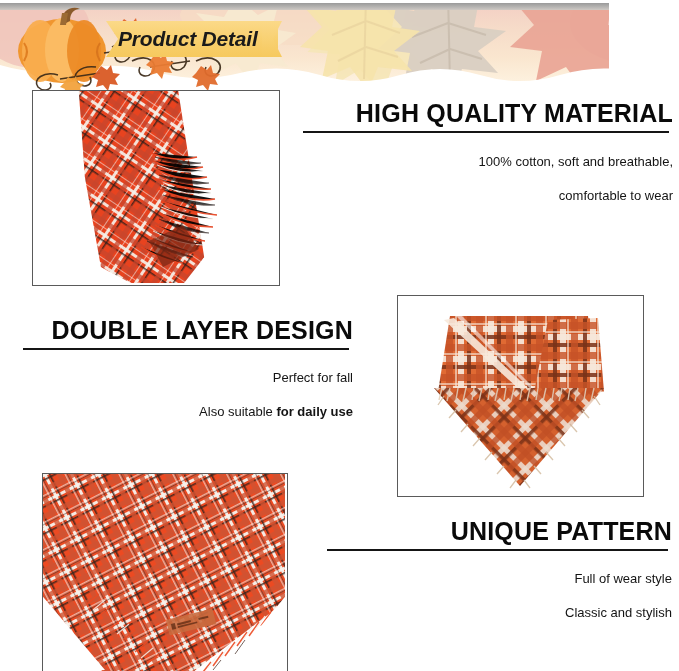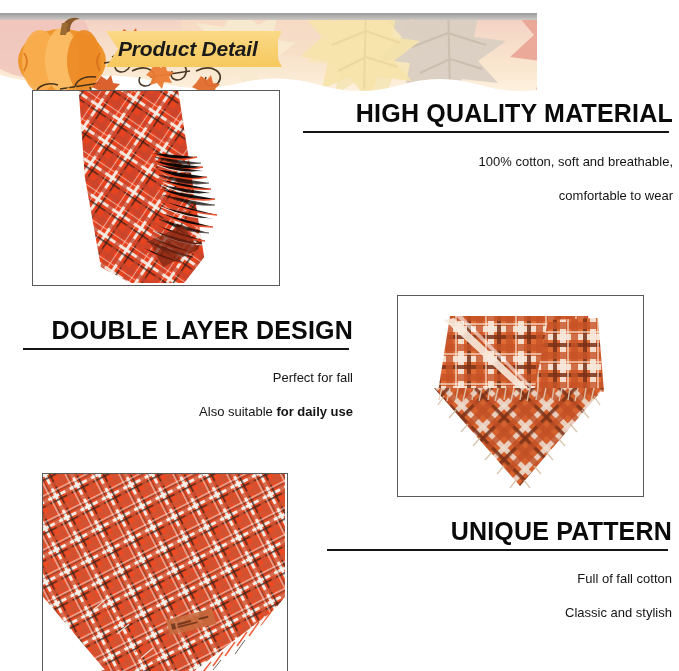--- a/index.html
+++ b/index.html
@@ -16,22 +16,22 @@
     position: relative;
     width: 679px;
     height: 671px;
     background: #ffffff;
     overflow: hidden;
   }
 
   
   .header {
     position: absolute;
-    left: 0; top: 13px;
-    width: 537px;
+    left: 0; top: 3px;
+    width: 609px;
     height: 92px;
     overflow: hidden;
     background: #ffffff;
   }
   .header-bg {
     position: absolute;
     left: 0; top: 0;
     width: 679px;
     height: 78px;
     background: linear-gradient(180deg,
@@ -459,17 +459,17 @@
     <div class="rule"></div>
     <div class="body-line spaced">Perfect for fall</div>
     <div class="body-line spaced">
       <span>Also suitable </span><b>for daily use</b>
     </div>
   </div>
 
   <div class="block block-3">
     <div class="heading">UNIQUE PATTERN</div>
     <div class="rule"></div>
-    <div class="body-line first">Full of fall cotton</div>
+    <div class="body-line first">Full of wear style</div>
     <div class="body-line spaced">Classic and stylish</div>
   </div>
 
 </div>
 
 </body></html>

